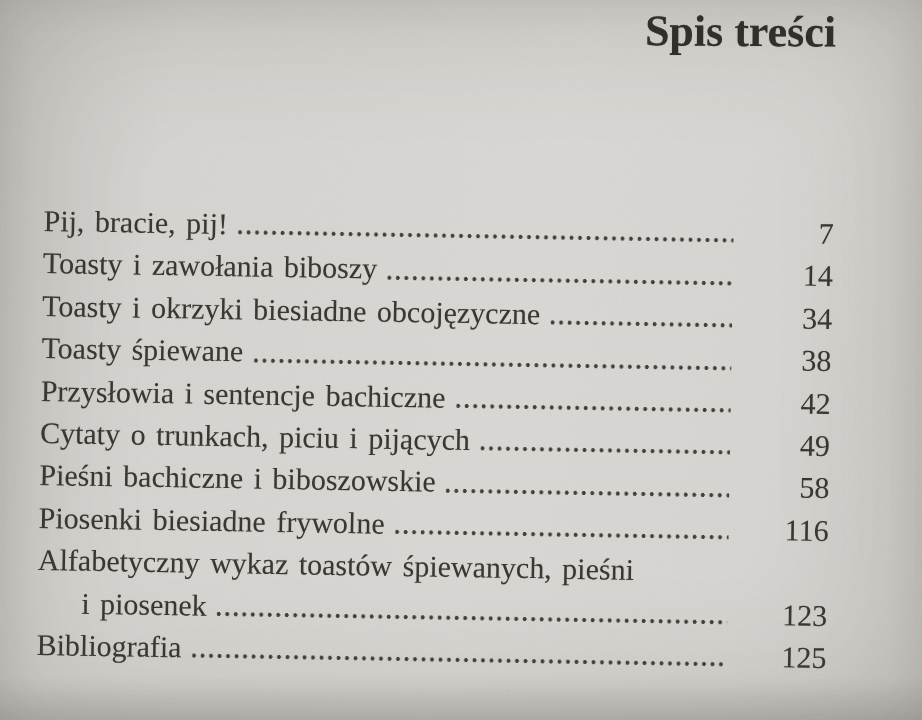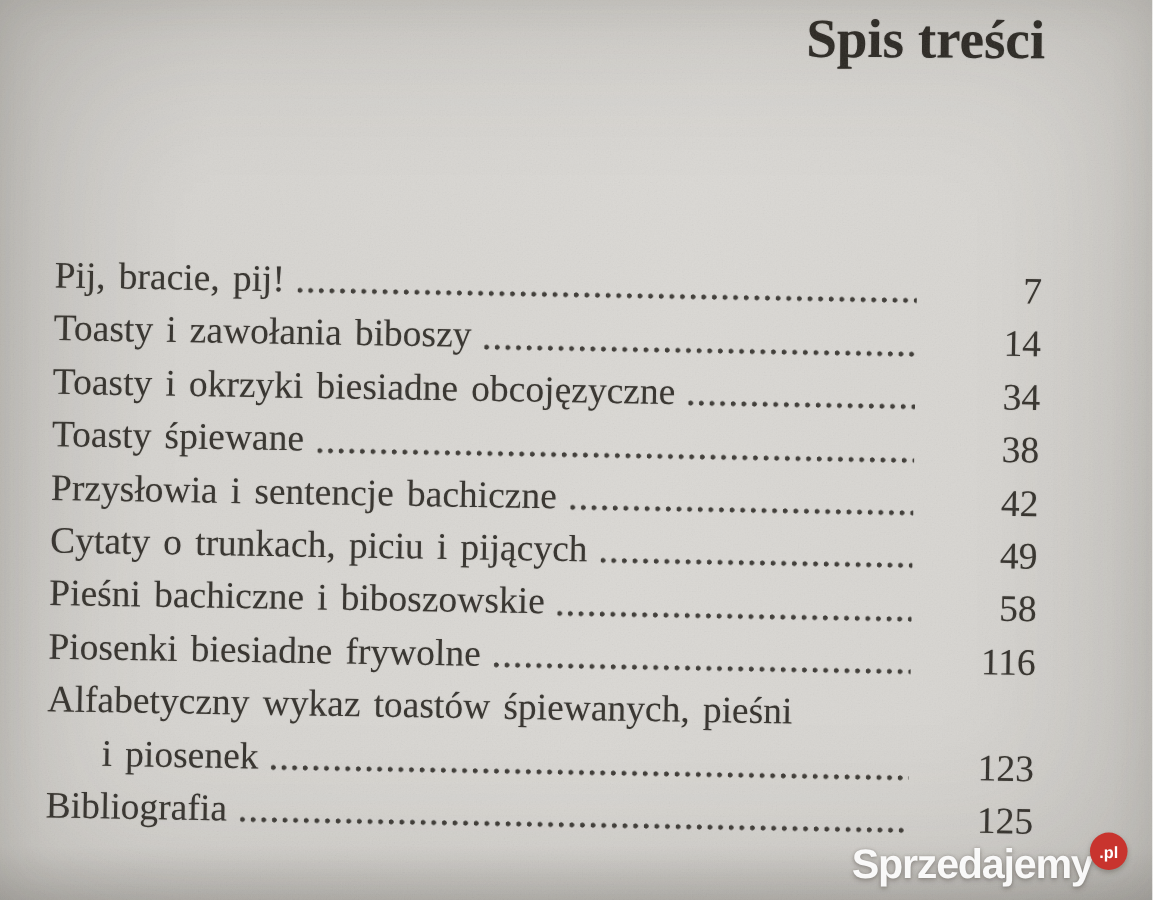--- a/index.html
+++ b/index.html
@@ -144,18 +144,14 @@
   <svg class="noise" width="922" height="720" xmlns="http://www.w3.org/2000/svg">
     <filter id="grain">
       <feTurbulence type="fractalNoise" baseFrequency="0.85" numOctaves="2" seed="7" stitchTiles="stitch"></feTurbulence>
       <feColorMatrix type="saturate" values="0"></feColorMatrix>
     </filter>
     <rect width="922" height="720" filter="url(#grain)"></rect>
   </svg>
 
   <div class="vignette"></div>
 
-  <div class="watermark">
-    <span class="wm-word">Sprzedajemy</span>
-    <span class="wm-badge">.pl</span>
-  </div>
 
 </div>
 
 </body></html>

